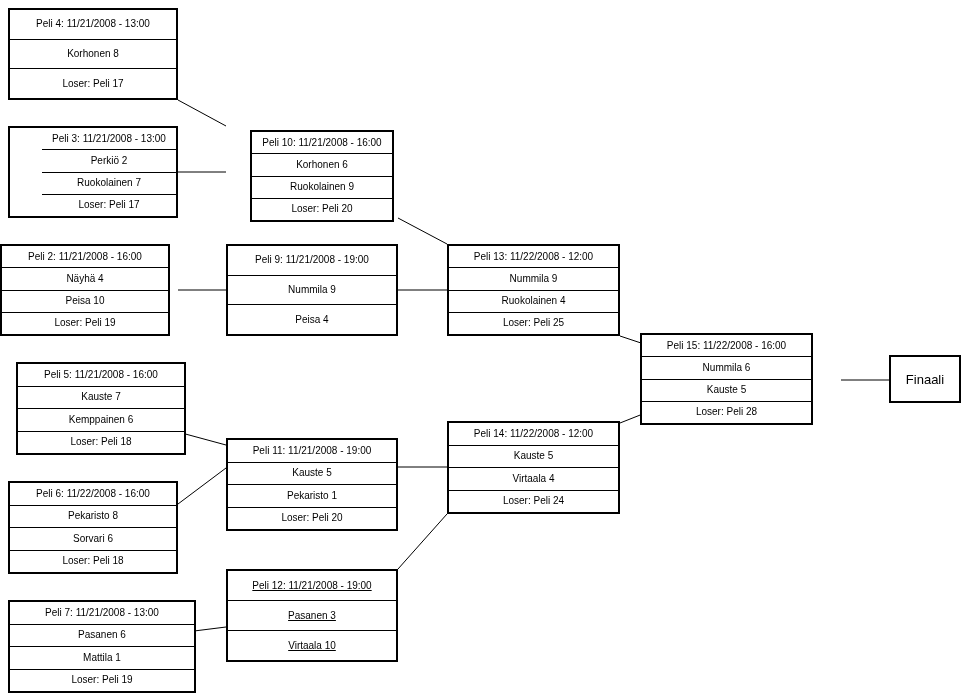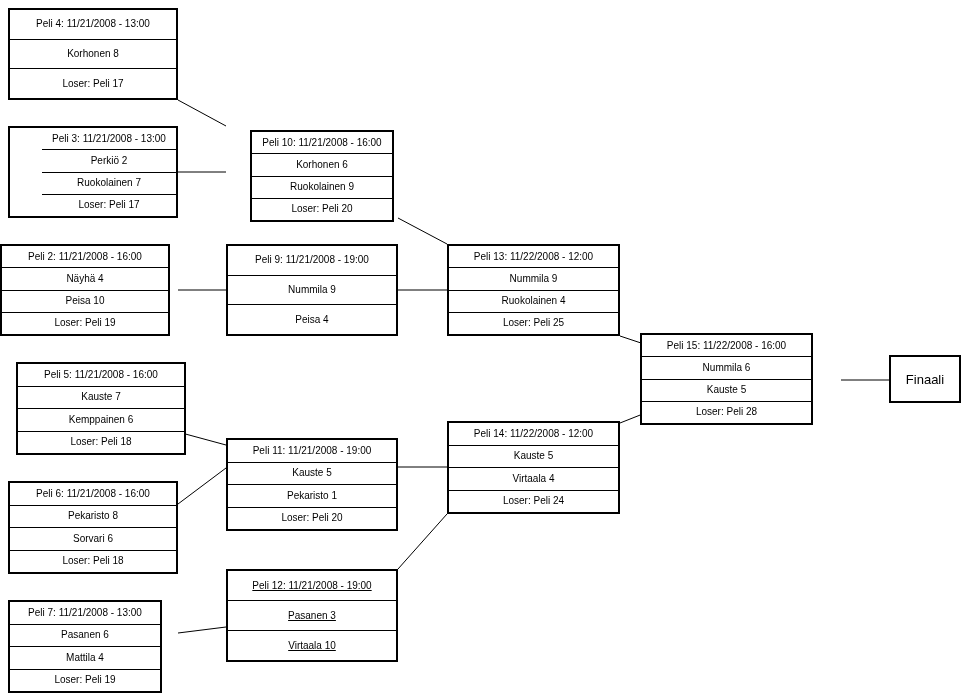--- a/index.html
+++ b/index.html
@@ -103,30 +103,30 @@
   </div>
 
   <div class="match" style="left:8px; top:362px; width:170px; height:93px;margin-left:8px;">
     <div class="row">Peli 5: 11/21/2008 - 16:00</div>
     <div class="row">Kauste 7</div>
     <div class="row">Kemppainen 6</div>
     <div class="row">Loser: Peli 18</div>
   </div>
 
   <div class="match" style="left:8px; top:481px; width:170px; height:93px;">
-    <div class="row">Peli 6: 11/21/2008 - 16:00</div>
+    <div class="row">Peli 6: 11/22/2008 - 16:00</div>
     <div class="row">Pekaristo 8</div>
     <div class="row">Sorvari 6</div>
     <div class="row">Loser: Peli 18</div>
   </div>
 
-  <div class="match" style="left:8px; top:600px; width:154px; height:93px;">
+  <div class="match" style="left:8px; top:600px; width:188px; height:93px;">
     <div class="row">Peli 7: 11/21/2008 - 13:00</div>
     <div class="row">Pasanen 6</div>
-    <div class="row">Mattila 4</div>
+    <div class="row">Mattila 1</div>
     <div class="row">Loser: Peli 19</div>
   </div>
 
   <div class="match" style="left:226px; top:130px; width:144px; height:92px;margin-left:24px;">
     <div class="row">Peli 10: 11/21/2008 - 16:00</div>
     <div class="row">Korhonen 6</div>
     <div class="row">Ruokolainen 9</div>
     <div class="row">Loser: Peli 20</div>
   </div>
 

